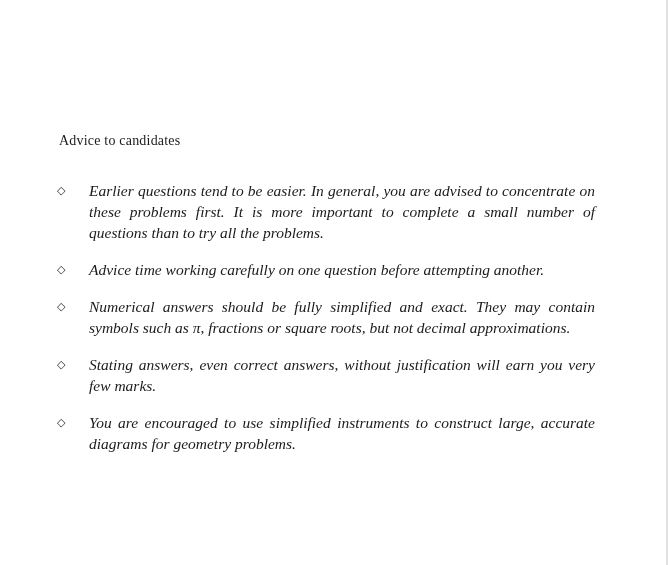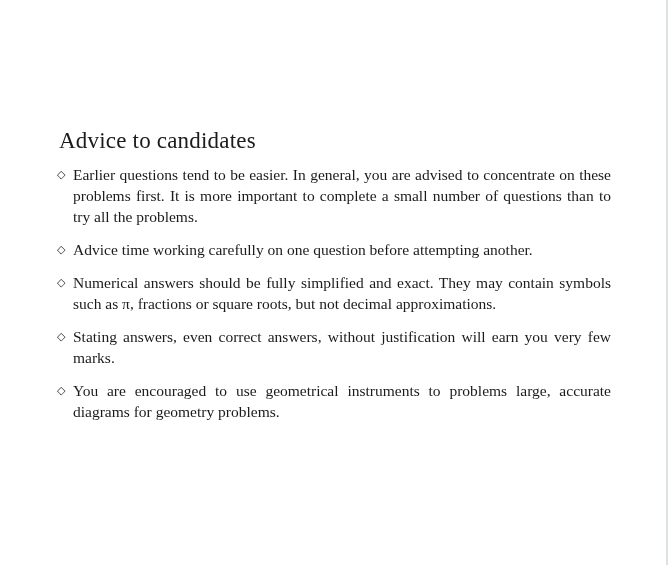--- a/index.html
+++ b/index.html
@@ -22,41 +22,42 @@
     right: 1px;
     width: 2px;
     height: 565px;
     background: #dde3e3;
   }
   .heading {
     position: absolute;
     left: 59px;
     top: 129px;
     margin: 0;
-    font-size: 23px;
+    font-size: 14px;
     font-weight: normal;
     line-height: 24px;
     letter-spacing: 0.2px;
     color: #1b1b1b;
   }
   .advice-list {
     position: absolute;
     left: 59px;
     top: 164px;
     width: 552px;
   }
   .advice-item {
     position: relative;
     padding-left: 14px;
     margin: 0 0 12px 0;
     width: 538px;
     box-sizing: content-box;
   }
   .advice-item p {
-    margin: 0;
+    margin: 16px;
+    font-style: italic;
     font-size: 15.5px;
     line-height: 21px;
     text-align: justify;
     color: #1b1b1b;
   }
   .bullet {
     position: absolute;
     left: -2px;
     top: 4px;
     font-style: normal;
@@ -89,20 +90,20 @@
       <p>Numerical answers should be fully simplified and exact. They may contain symbols such as π, fractions or square roots, but not decimal approximations.</p>
     </div>
 
     <div class="advice-item">
       <span class="bullet">◇</span>
       <p>Stating answers, even correct answers, without justification will earn you very few marks.</p>
     </div>
 
     <div class="advice-item">
       <span class="bullet">◇</span>
-      <p>You are encouraged to use geometrical instruments to problems large, accurate diagrams for geometry problems.</p>
+      <p>You are encouraged to use simplified instruments to construct large, accurate diagrams for geometry problems.</p>
     </div>
 
   </div>
 
   <div class="edge-strip"></div>
 
 </div>
 
 </body></html>

